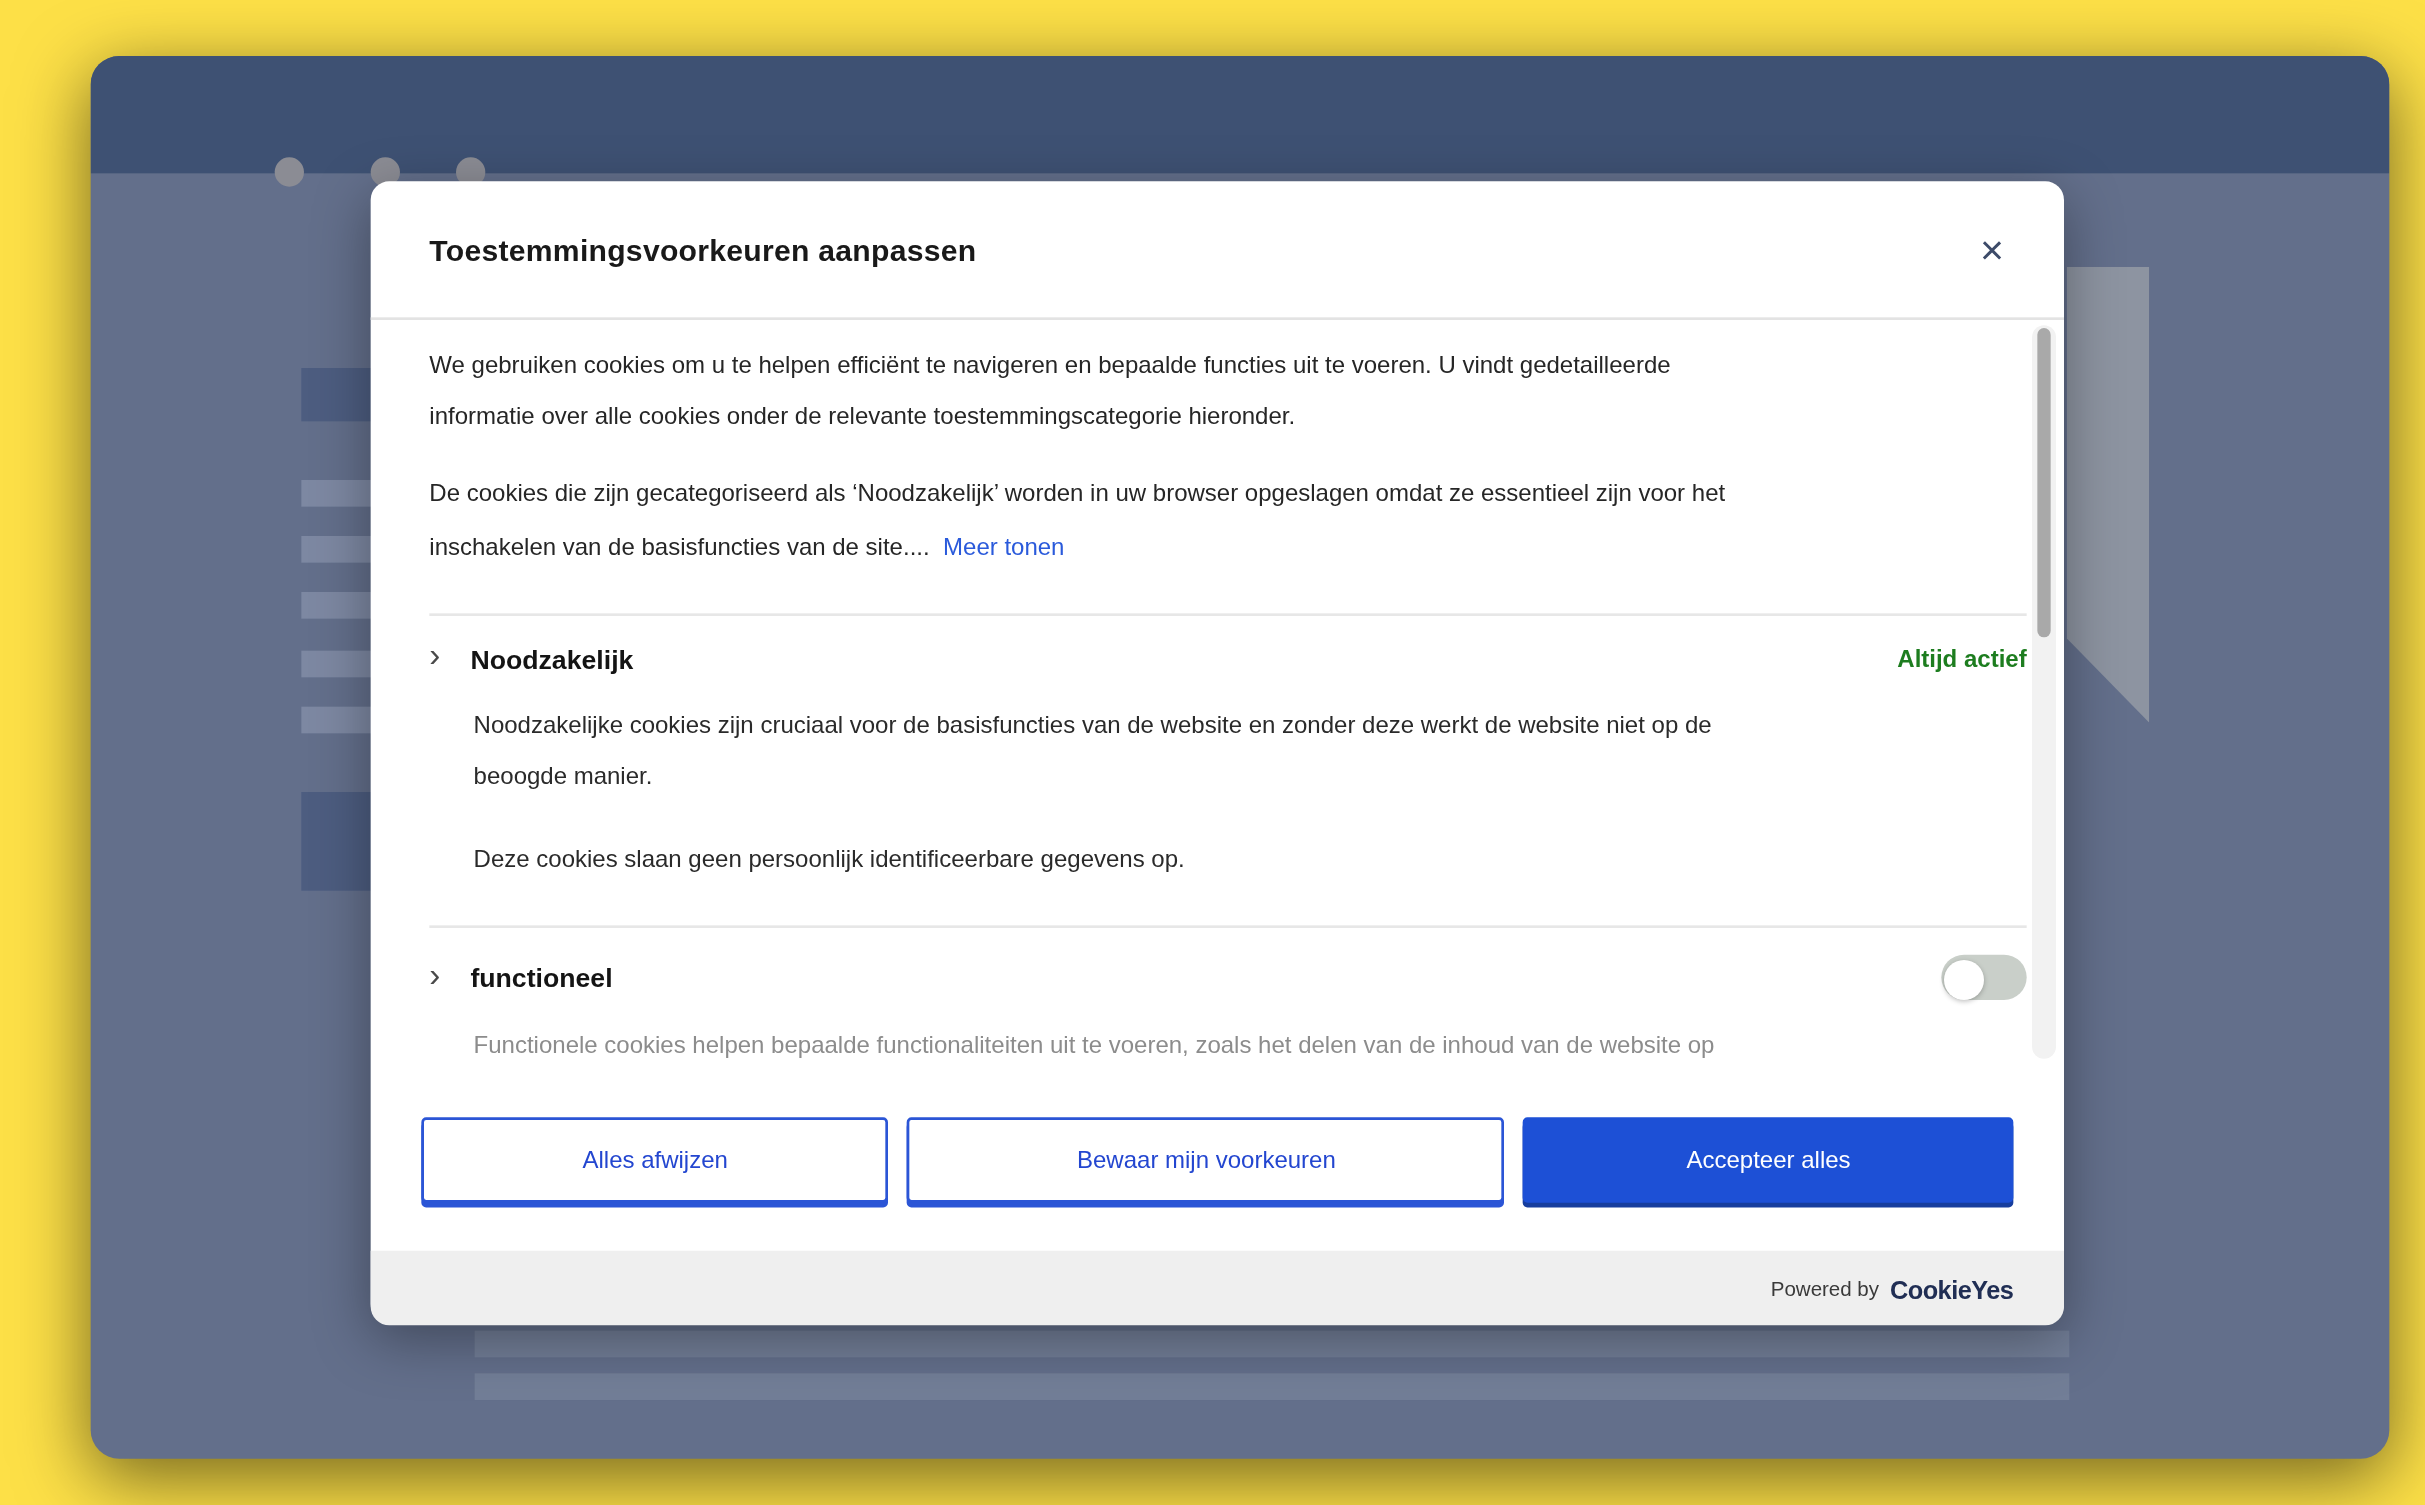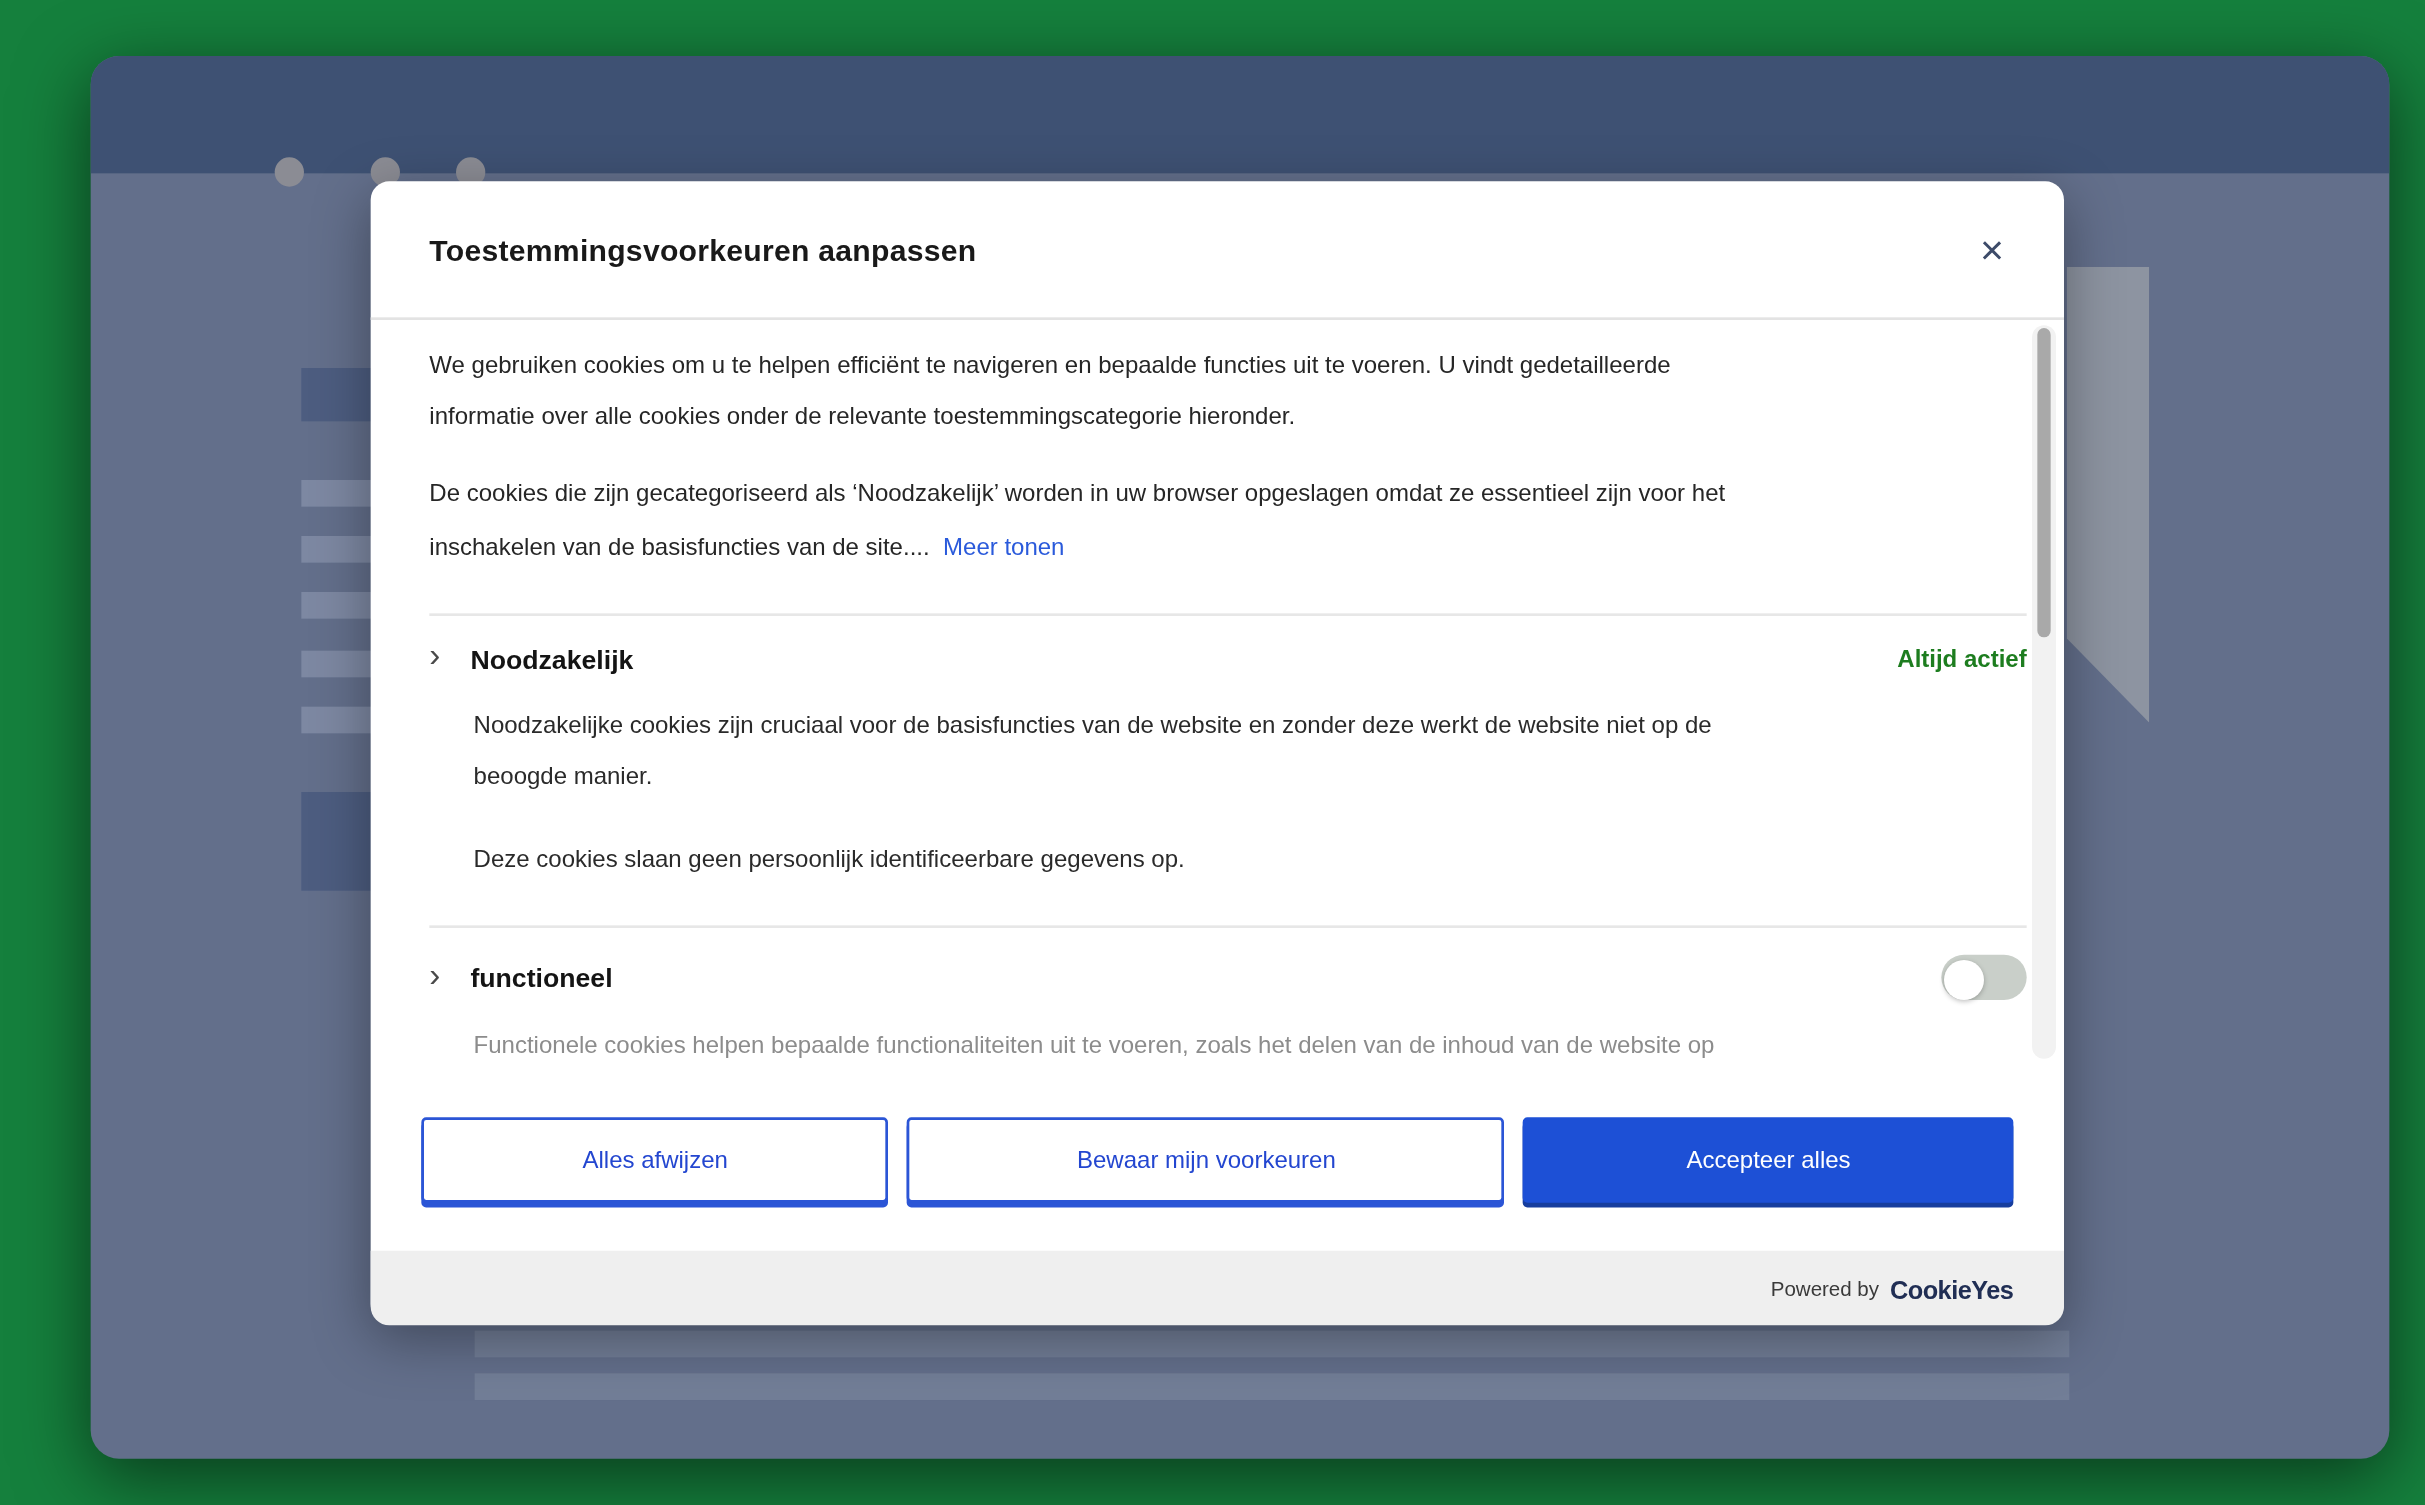--- a/index.html
+++ b/index.html
@@ -1,16 +1,16 @@
 <!DOCTYPE html>
 <html style="font-size:9.5px"><head>
 <meta charset="utf-8">
 <style>
   html,body{margin:0;padding:0;background:#000;}
-  .viewport{position:relative;width:2426px;height:1506px;overflow:hidden;background:#15803d;}
+  .viewport{position:relative;width:2426px;height:1506px;overflow:hidden;background:#fde047;}
   .stage{position:absolute;left:0;top:0;width:910px;height:565px;
          transform:scale(2.66667);transform-origin:0 0;
          font-family:"Liberation Sans",sans-serif;}
 
   
   .window{position:absolute;left:34px;top:21px;width:862px;height:526px;
           border-radius:10.7px;overflow:hidden;background:#636f8b;
           box-shadow:0 7px 27px rgba(0,0,0,.55);}
   .titlebar{position:absolute;left:0;top:0;width:100%;height:44px;background:#3e5173;}
   .dot{position:absolute;top:38px;width:11.3px;height:11.3px;border-radius:50%;background:#8b8c94;}

